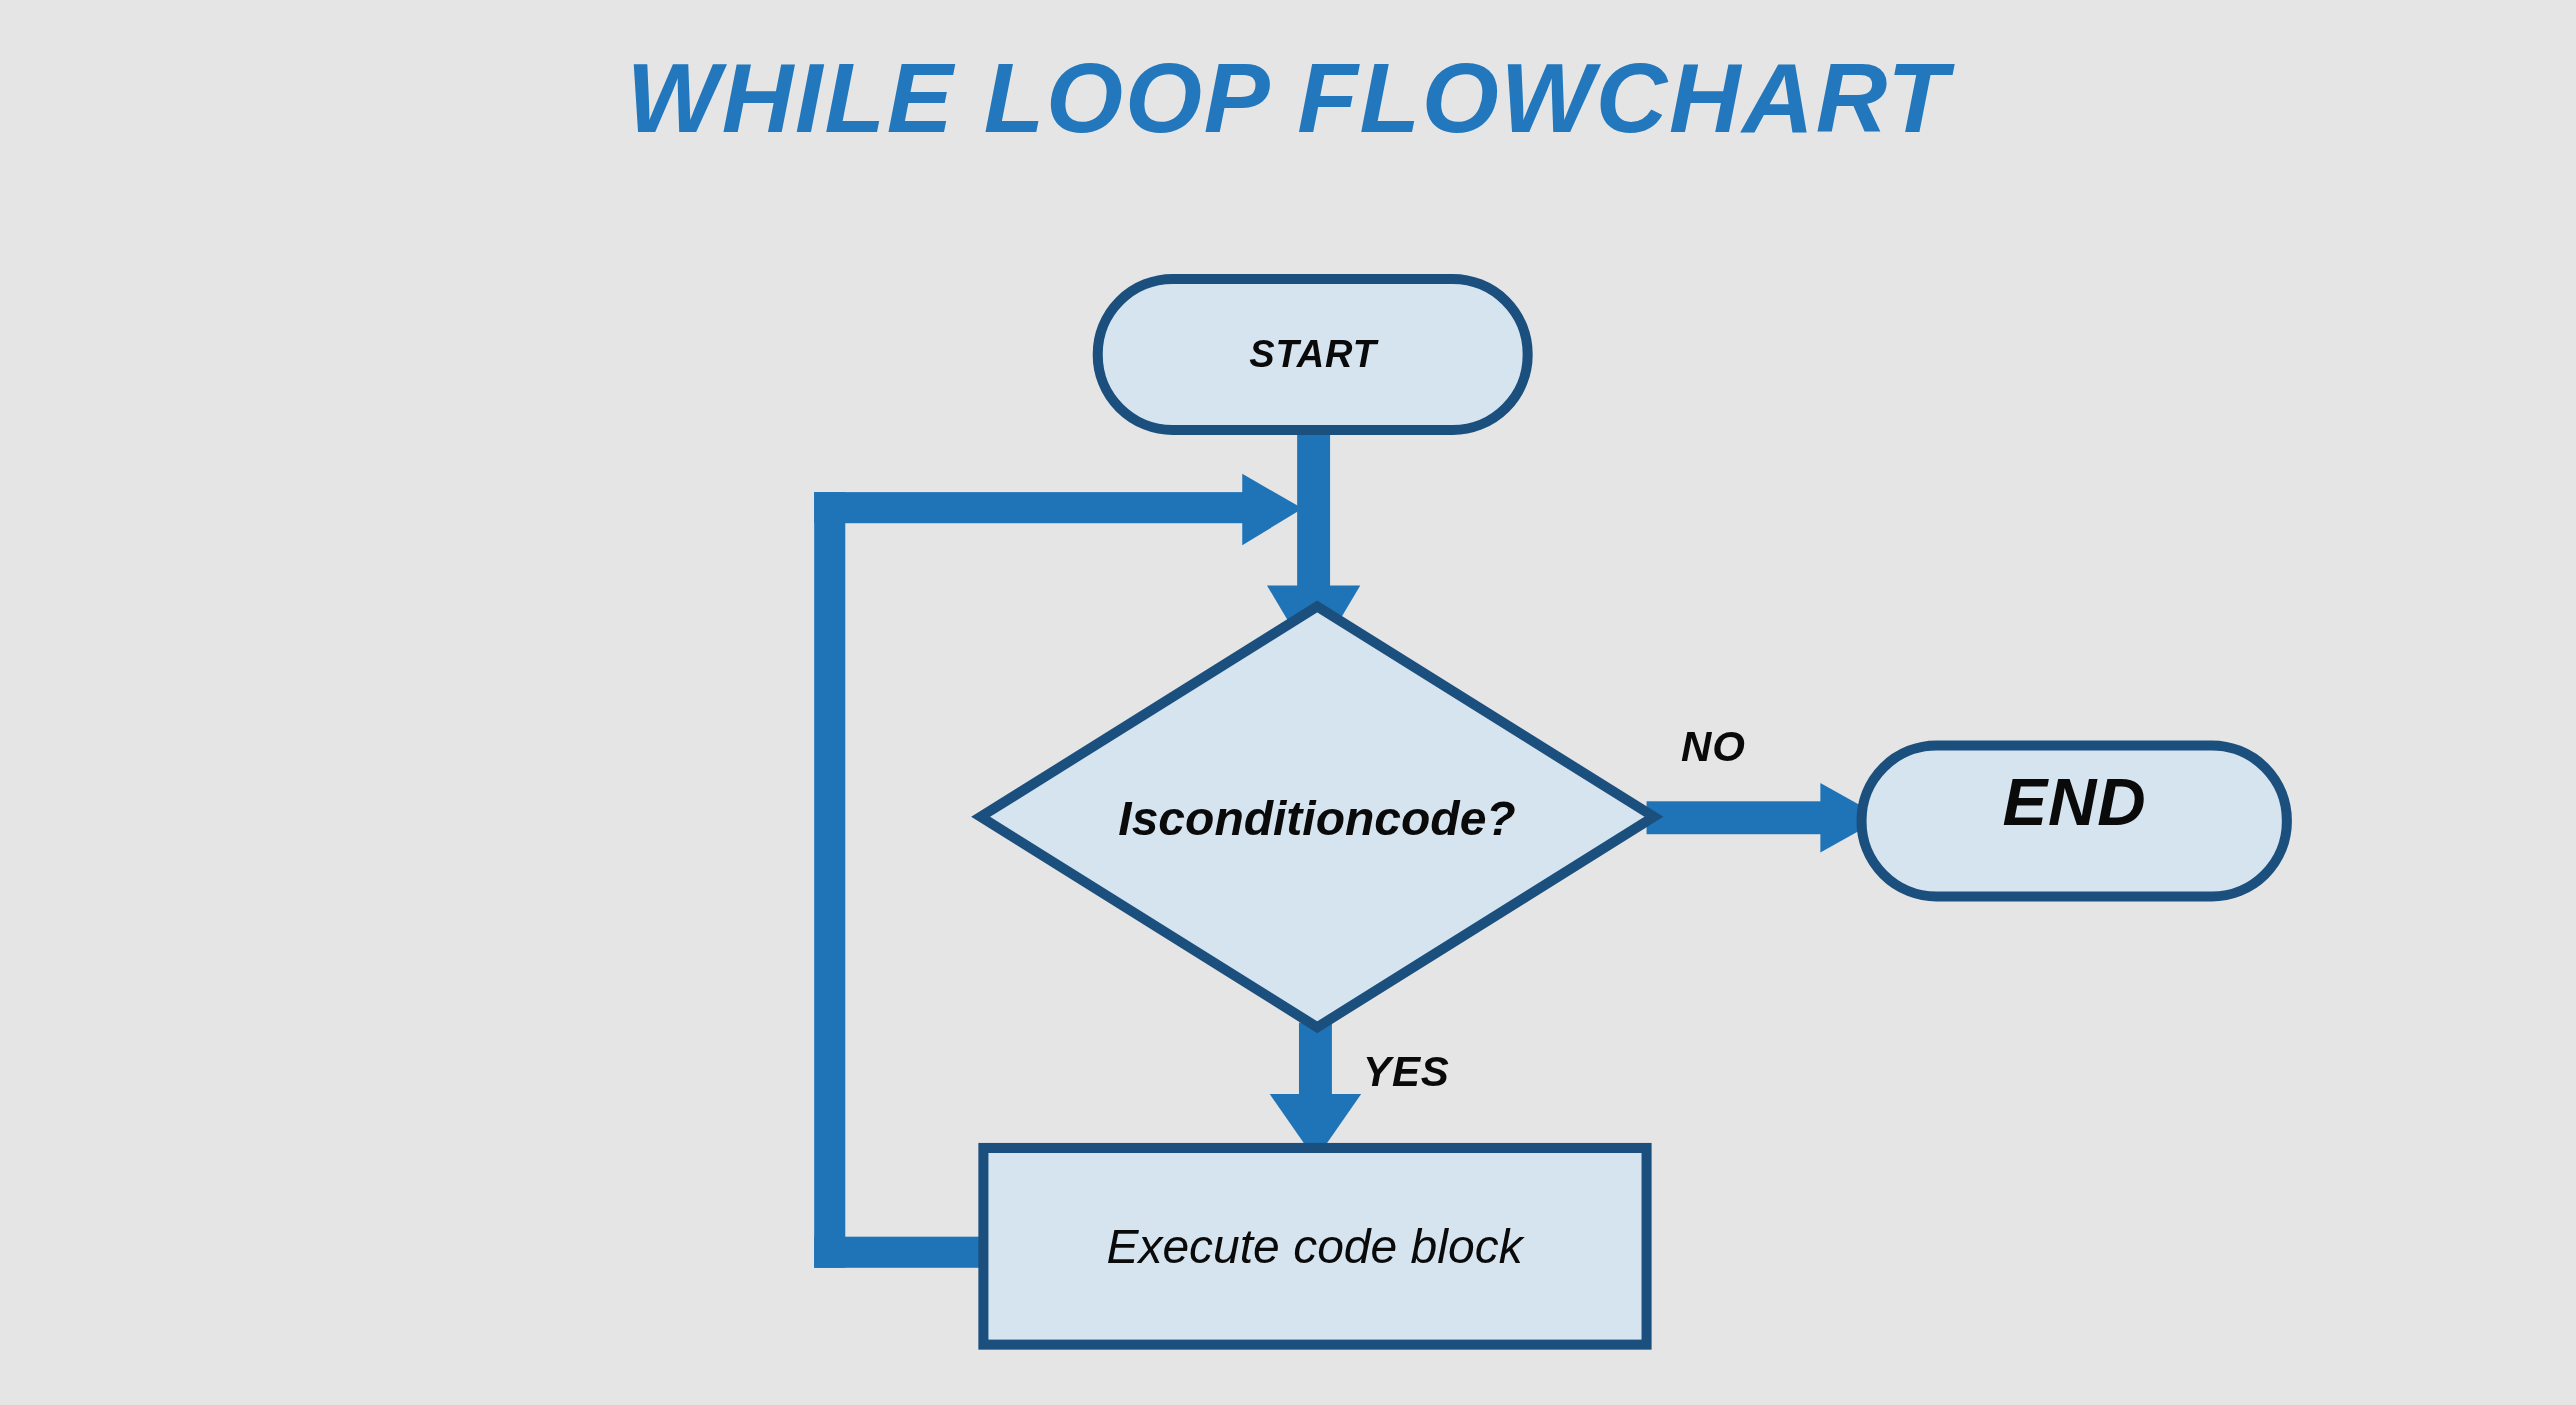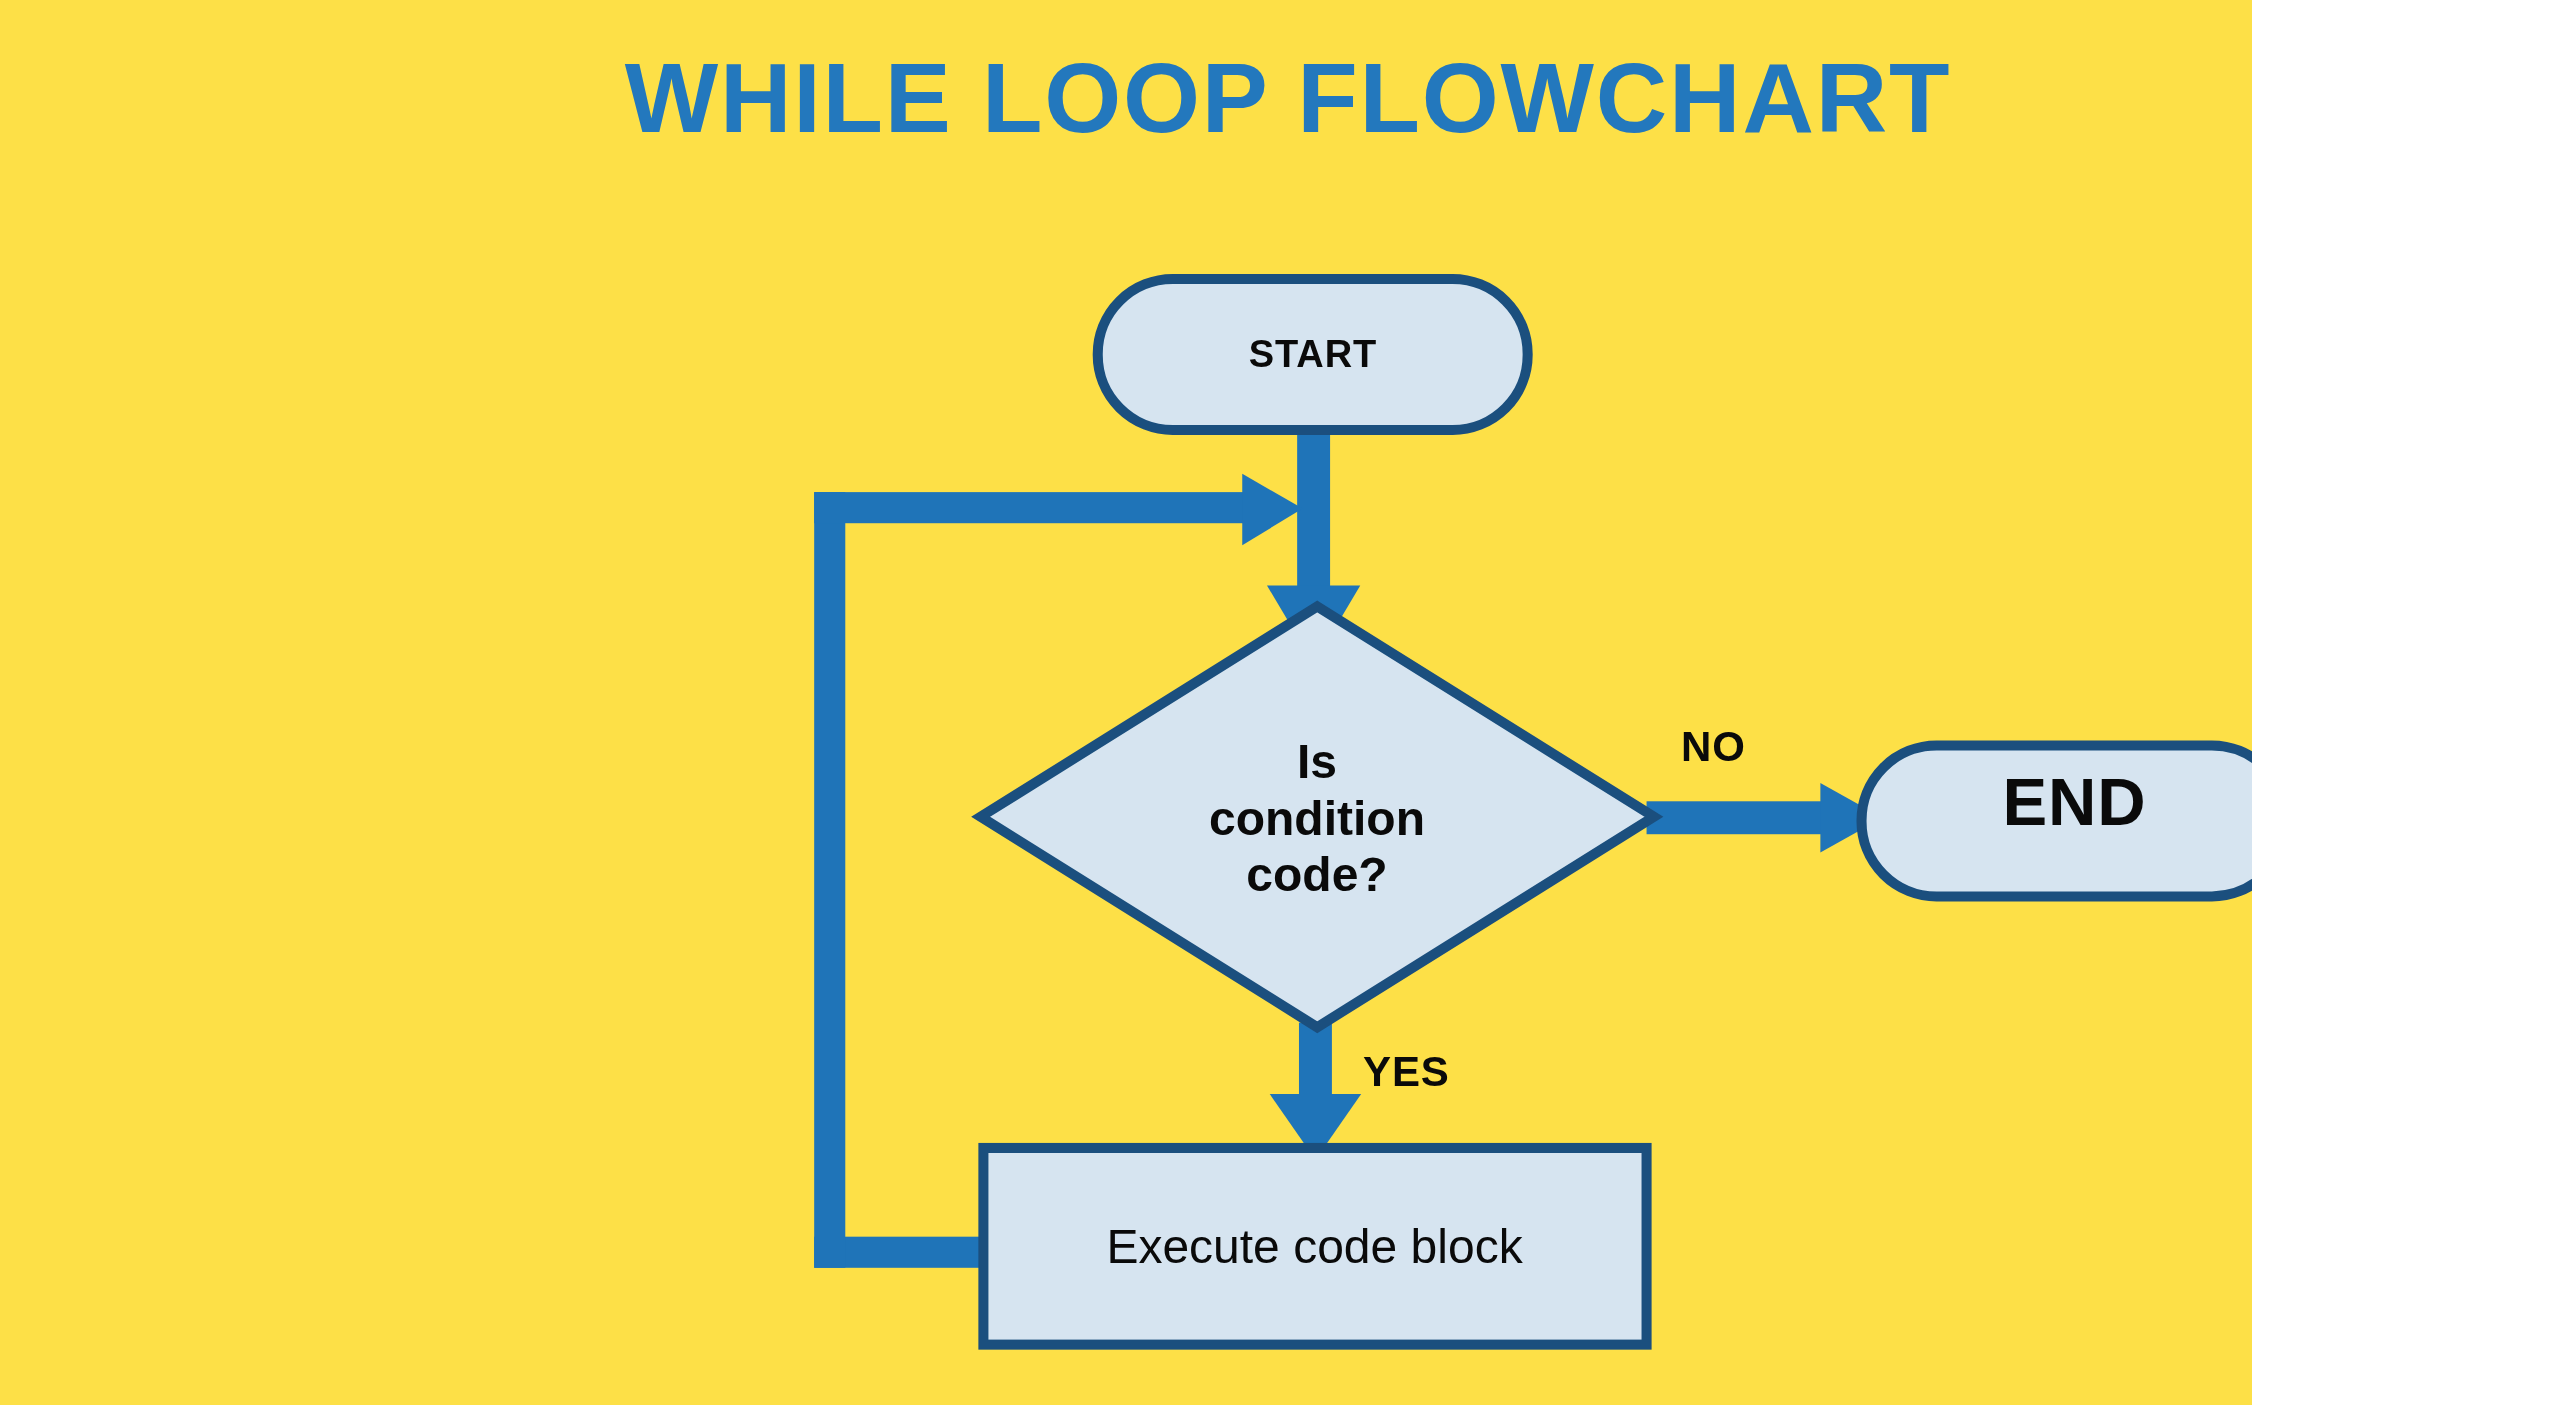--- a/index.html
+++ b/index.html
@@ -2,25 +2,26 @@
 <html style="font-size:14.6px"><head>
 <meta charset="utf-8">
 <style>
   html, body {
     margin: 0;
     padding: 0;
     background: #ffffff;
   }
   #canvas {
     position: relative;
-    width: 2252px;
+    width: 2576px;
     height: 1405px;
-    background: #fde047;
+    background: #e5e5e5;
     overflow: hidden;
     font-family: "Liberation Sans", sans-serif;
+    font-style: italic;
   }
 
   
   #title {
     position: absolute;
     left: 0;
     top: 44px;
     width: 2576px;
     text-align: center;
     font-family: "Liberation Sans", sans-serif;
@@ -57,21 +58,20 @@
     left: 1098px; top: 279px; width: 430px; height: 151px;
     font-size: 38px; font-weight: bold; letter-spacing: 0.9px;
   }
   .label-end {
     left: 1862px; top: 726px; width: 425px; height: 151px;
     font-size: 67px; font-weight: bold; letter-spacing: 0.9px;
   }
   .label-decision {
     left: 1079px; top: 677px; width: 476px; height: 284px;
     font-size: 48px; font-weight: bold; line-height: 1.18;
-    flex-direction: column;
   }
   .label-process {
     left: 983px; top: 1148px; width: 663px; height: 197px;
     font-size: 48px; font-weight: normal;
   }
 
   
   .edge-label {
     position: absolute;
     color: #0a0a0a;

